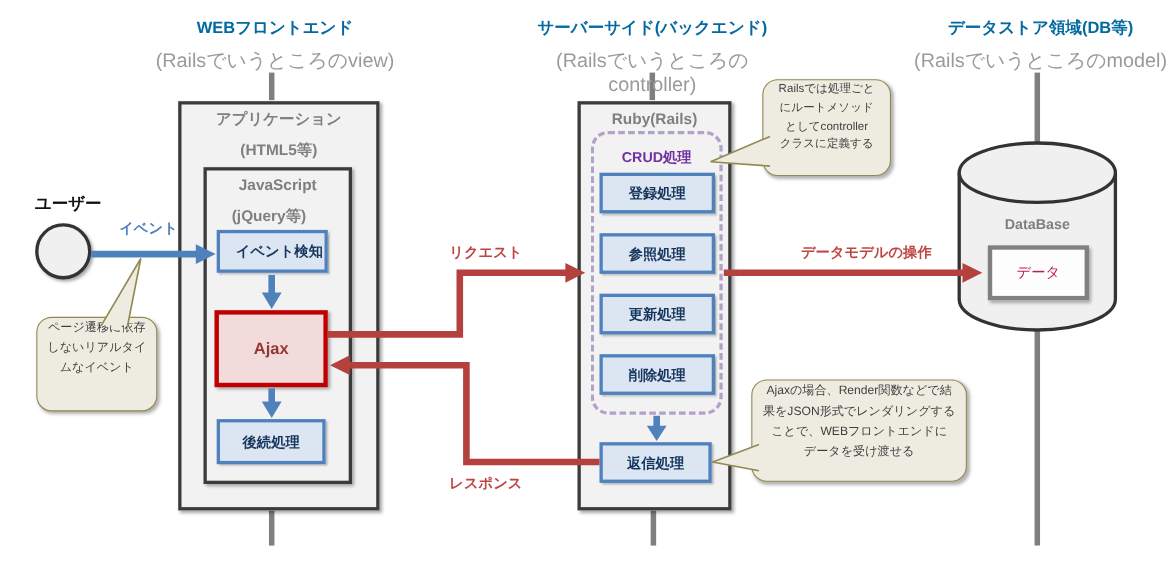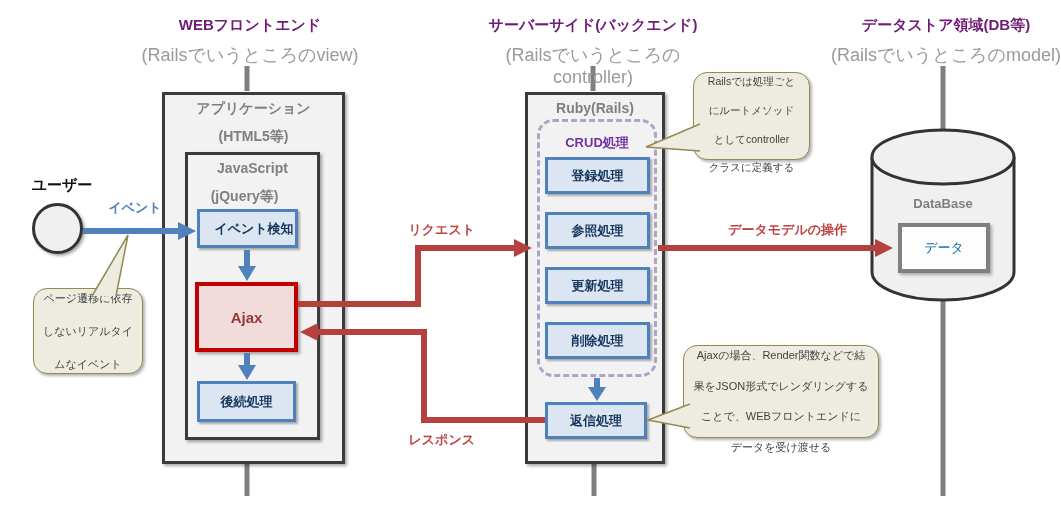--- a/index.html
+++ b/index.html
@@ -1,41 +1,41 @@
 <!DOCTYPE html>
 <html><head>
 <meta charset="utf-8">
 <style>
   html,body{margin:0;padding:0;background:#fff;font-family:"Liberation Sans",sans-serif;}
   #stage{position:relative;width:1061px;height:510px;background:#fff;overflow:hidden;}
   #stage *{box-sizing:border-box;}
   svg{position:absolute;left:0;top:0;pointer-events:none;}
-  .col-title{position:absolute;text-align:center;font-size:15px;font-weight:bold;color:#701a75;letter-spacing:0;}
+  .col-title{position:absolute;text-align:center;font-size:15px;font-weight:bold;color:#0369a1;letter-spacing:0;}
   .col-sub{position:absolute;text-align:center;font-size:18px;color:#9a9a9a;}
   .gray-box{position:absolute;background:#f2f2f2;border:3px solid #3b3b3b;box-shadow:2px 2px 3px rgba(0,0,0,.35);}
   .gray-box-label{position:absolute;text-align:center;font-size:14px;font-weight:bold;color:#7f7f7f;}
   .blue-node{position:absolute;background:#dce6f2;border:3px solid #4f81bd;box-shadow:2px 2px 2px rgba(0,0,0,.3);
              display:flex;align-items:center;justify-content:center;font-size:13px;font-weight:bold;color:#17365d;}
   .ajax-node{position:absolute;background:#f2dcdb;border:4px solid #c00000;box-shadow:2px 2px 3px rgba(0,0,0,.35);
              display:flex;align-items:center;justify-content:center;font-size:15px;font-weight:bold;color:#943634;}
   .dashed-box{position:absolute;border:3px dashed #b2a2c7;border-radius:16px;}
   .purple-label{position:absolute;text-align:center;font-size:13px;font-weight:bold;color:#7030a0;}
   .flow-label{position:absolute;text-align:center;font-size:13px;font-weight:bold;}
   .flow-blue{color:#4f81bd;}
   .flow-red{color:#bf4543;text-align:right;}
   .callout{position:absolute;background:#eeece1;border:1.5px solid #938953;border-radius:14px;
            box-shadow:2px 2px 3px rgba(0,0,0,.3);display:flex;flex-direction:column;align-items:center;
-           justify-content:space-between;color:#3f3f3f;gap:12px;}
+           justify-content:flex-start;color:#3f3f3f;}
   .callout span{display:block;text-align:center;}
   .user-circle{position:absolute;width:51px;height:51px;border-radius:50%;background:#f0f0f0;
                border:3.5px solid #333;box-shadow:2px 2px 3px rgba(0,0,0,.35);}
   .user-label{position:absolute;text-align:center;font-size:15px;font-weight:bold;color:#111;}
   .db-label{position:absolute;text-align:center;font-size:13px;font-weight:bold;color:#7f7f7f;}
   .data-box{position:absolute;background:#fdfdfd;border:4px solid #808080;box-shadow:2px 2px 3px rgba(0,0,0,.3);
-            display:flex;align-items:center;justify-content:center;font-size:13px;color:#0369a1;}
+            display:flex;align-items:center;justify-content:center;font-size:13px;color:#be185d;}
 </style>
 </head>
 <body>
 
 <div id="stage">
 
   <svg width="1061" height="510">
     <g stroke="#7f7f7f" stroke-width="5">
       <line x1="247" y1="66" x2="247" y2="91"></line>
       <line x1="593" y1="66" x2="593" y2="91"></line>

